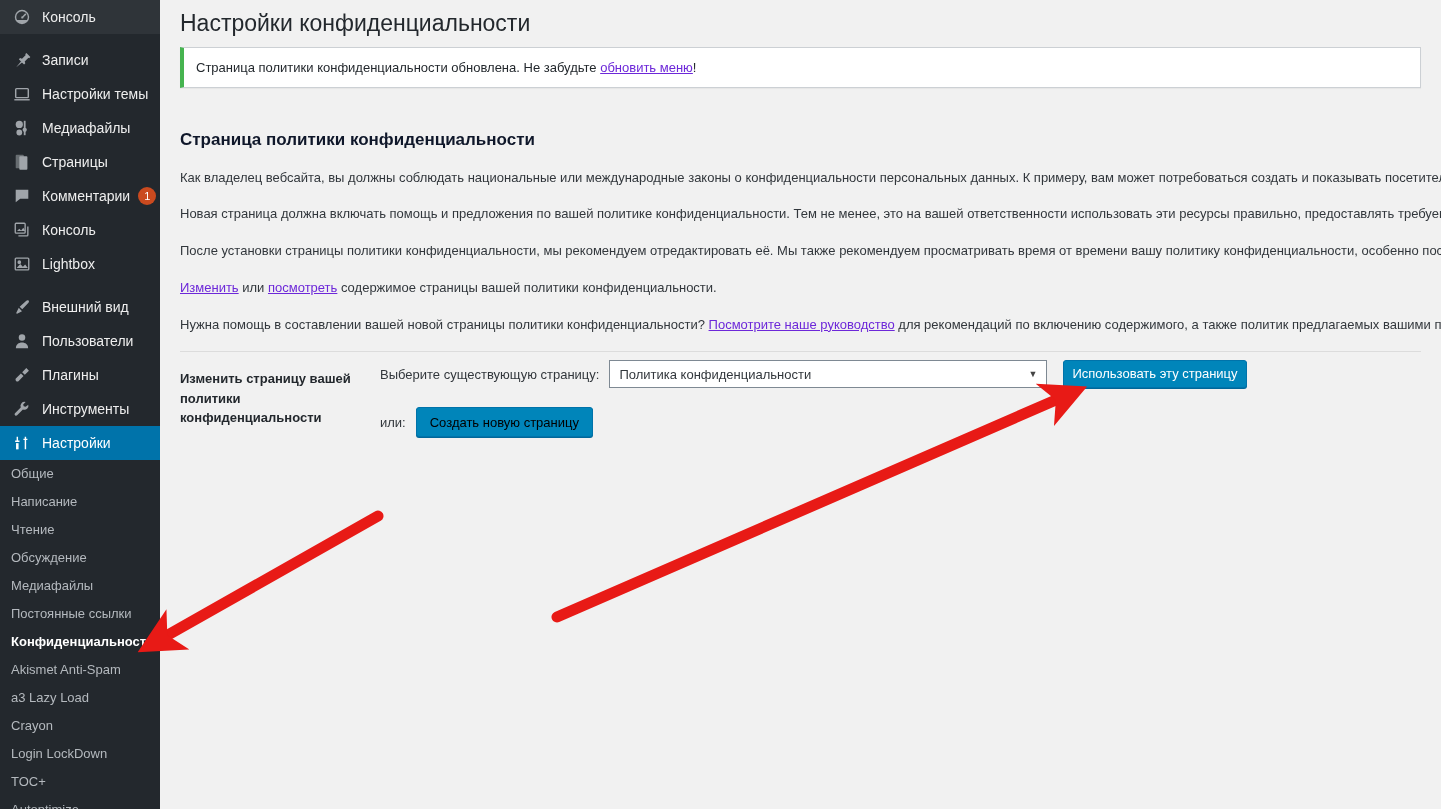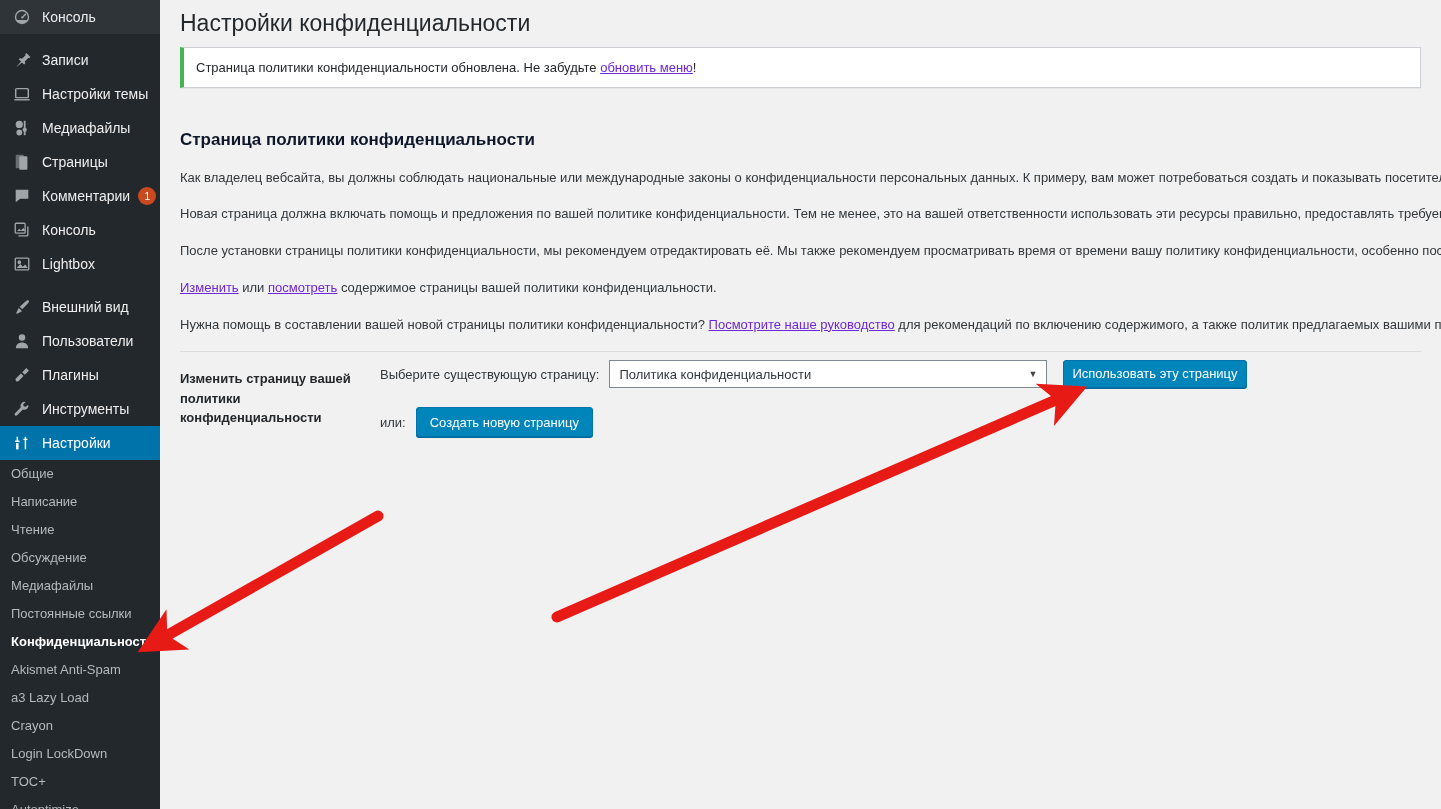--- a/index.html
+++ b/index.html
@@ -199,21 +199,21 @@
     color: #32373c;
     margin-right: 10px;
   }
   .btn-create {
     display: inline-flex; align-items: center; justify-content: center;
     height: 30px;
     padding: 0 13px;
     background: #0085ba;
     border: 1px solid #0073aa;
     border-radius: 3px;
-    color: #ffffff;
+    color: #000000;
     font-size: 13px;
     white-space: nowrap;
     cursor: pointer;
     box-shadow: 0 1px 0 #006799;
   }
 
   
   #annotations {
     position: absolute; left: 0; top: 0;
     width: 1441px; height: 809px;

